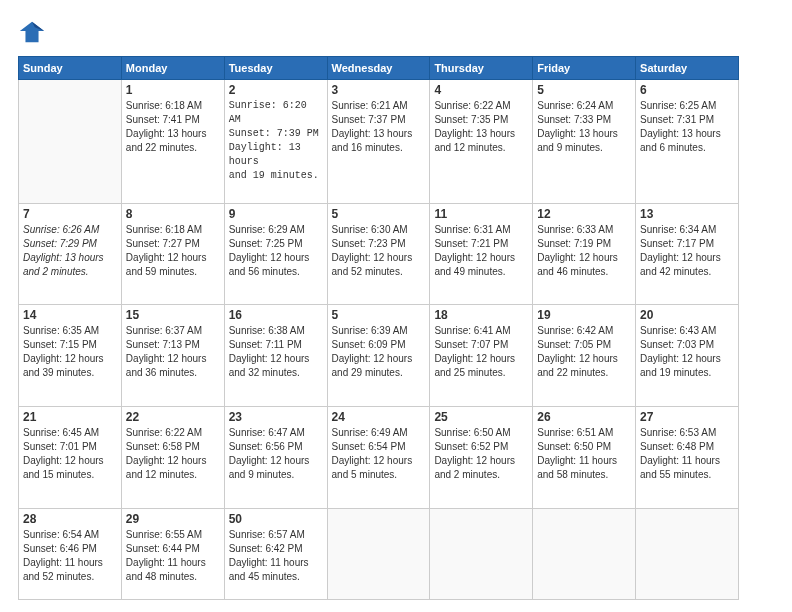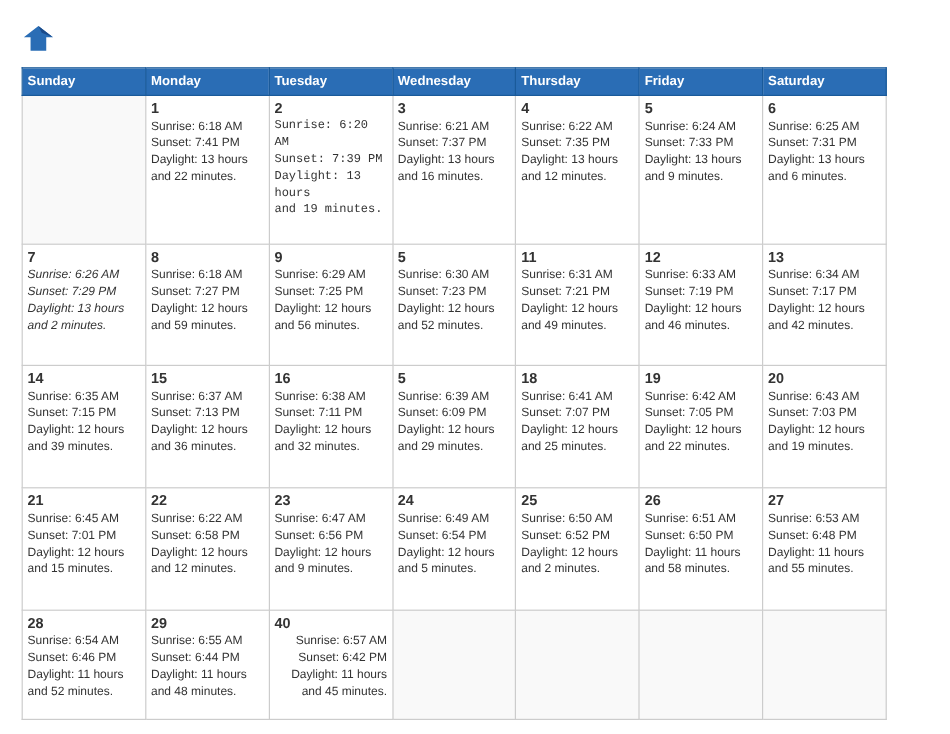--- a/index.html
+++ b/index.html
@@ -335,22 +335,22 @@
 and 52 minutes.</div>
           </td>
           <td>
             <span class="day-num">29</span>
             <div class="day-info" style="white-space: pre-line;">Sunrise: 6:55 AM
 Sunset: 6:44 PM
 Daylight: 11 hours
 and 48 minutes.</div>
           </td>
           <td>
-            <span class="day-num">40</span>
-            <div class="day-info" style="white-space: pre-line; text-align: right;">Sunrise: 6:57 AM
+            <span class="day-num">50</span>
+            <div class="day-info" style="white-space: pre-line;">Sunrise: 6:57 AM
 Sunset: 6:42 PM
 Daylight: 11 hours
 and 45 minutes.</div>
           </td>
           <td class="empty"></td>
           <td class="empty"></td>
           <td class="empty"></td>
           <td class="empty"></td>
         </tr>
       </tbody>

